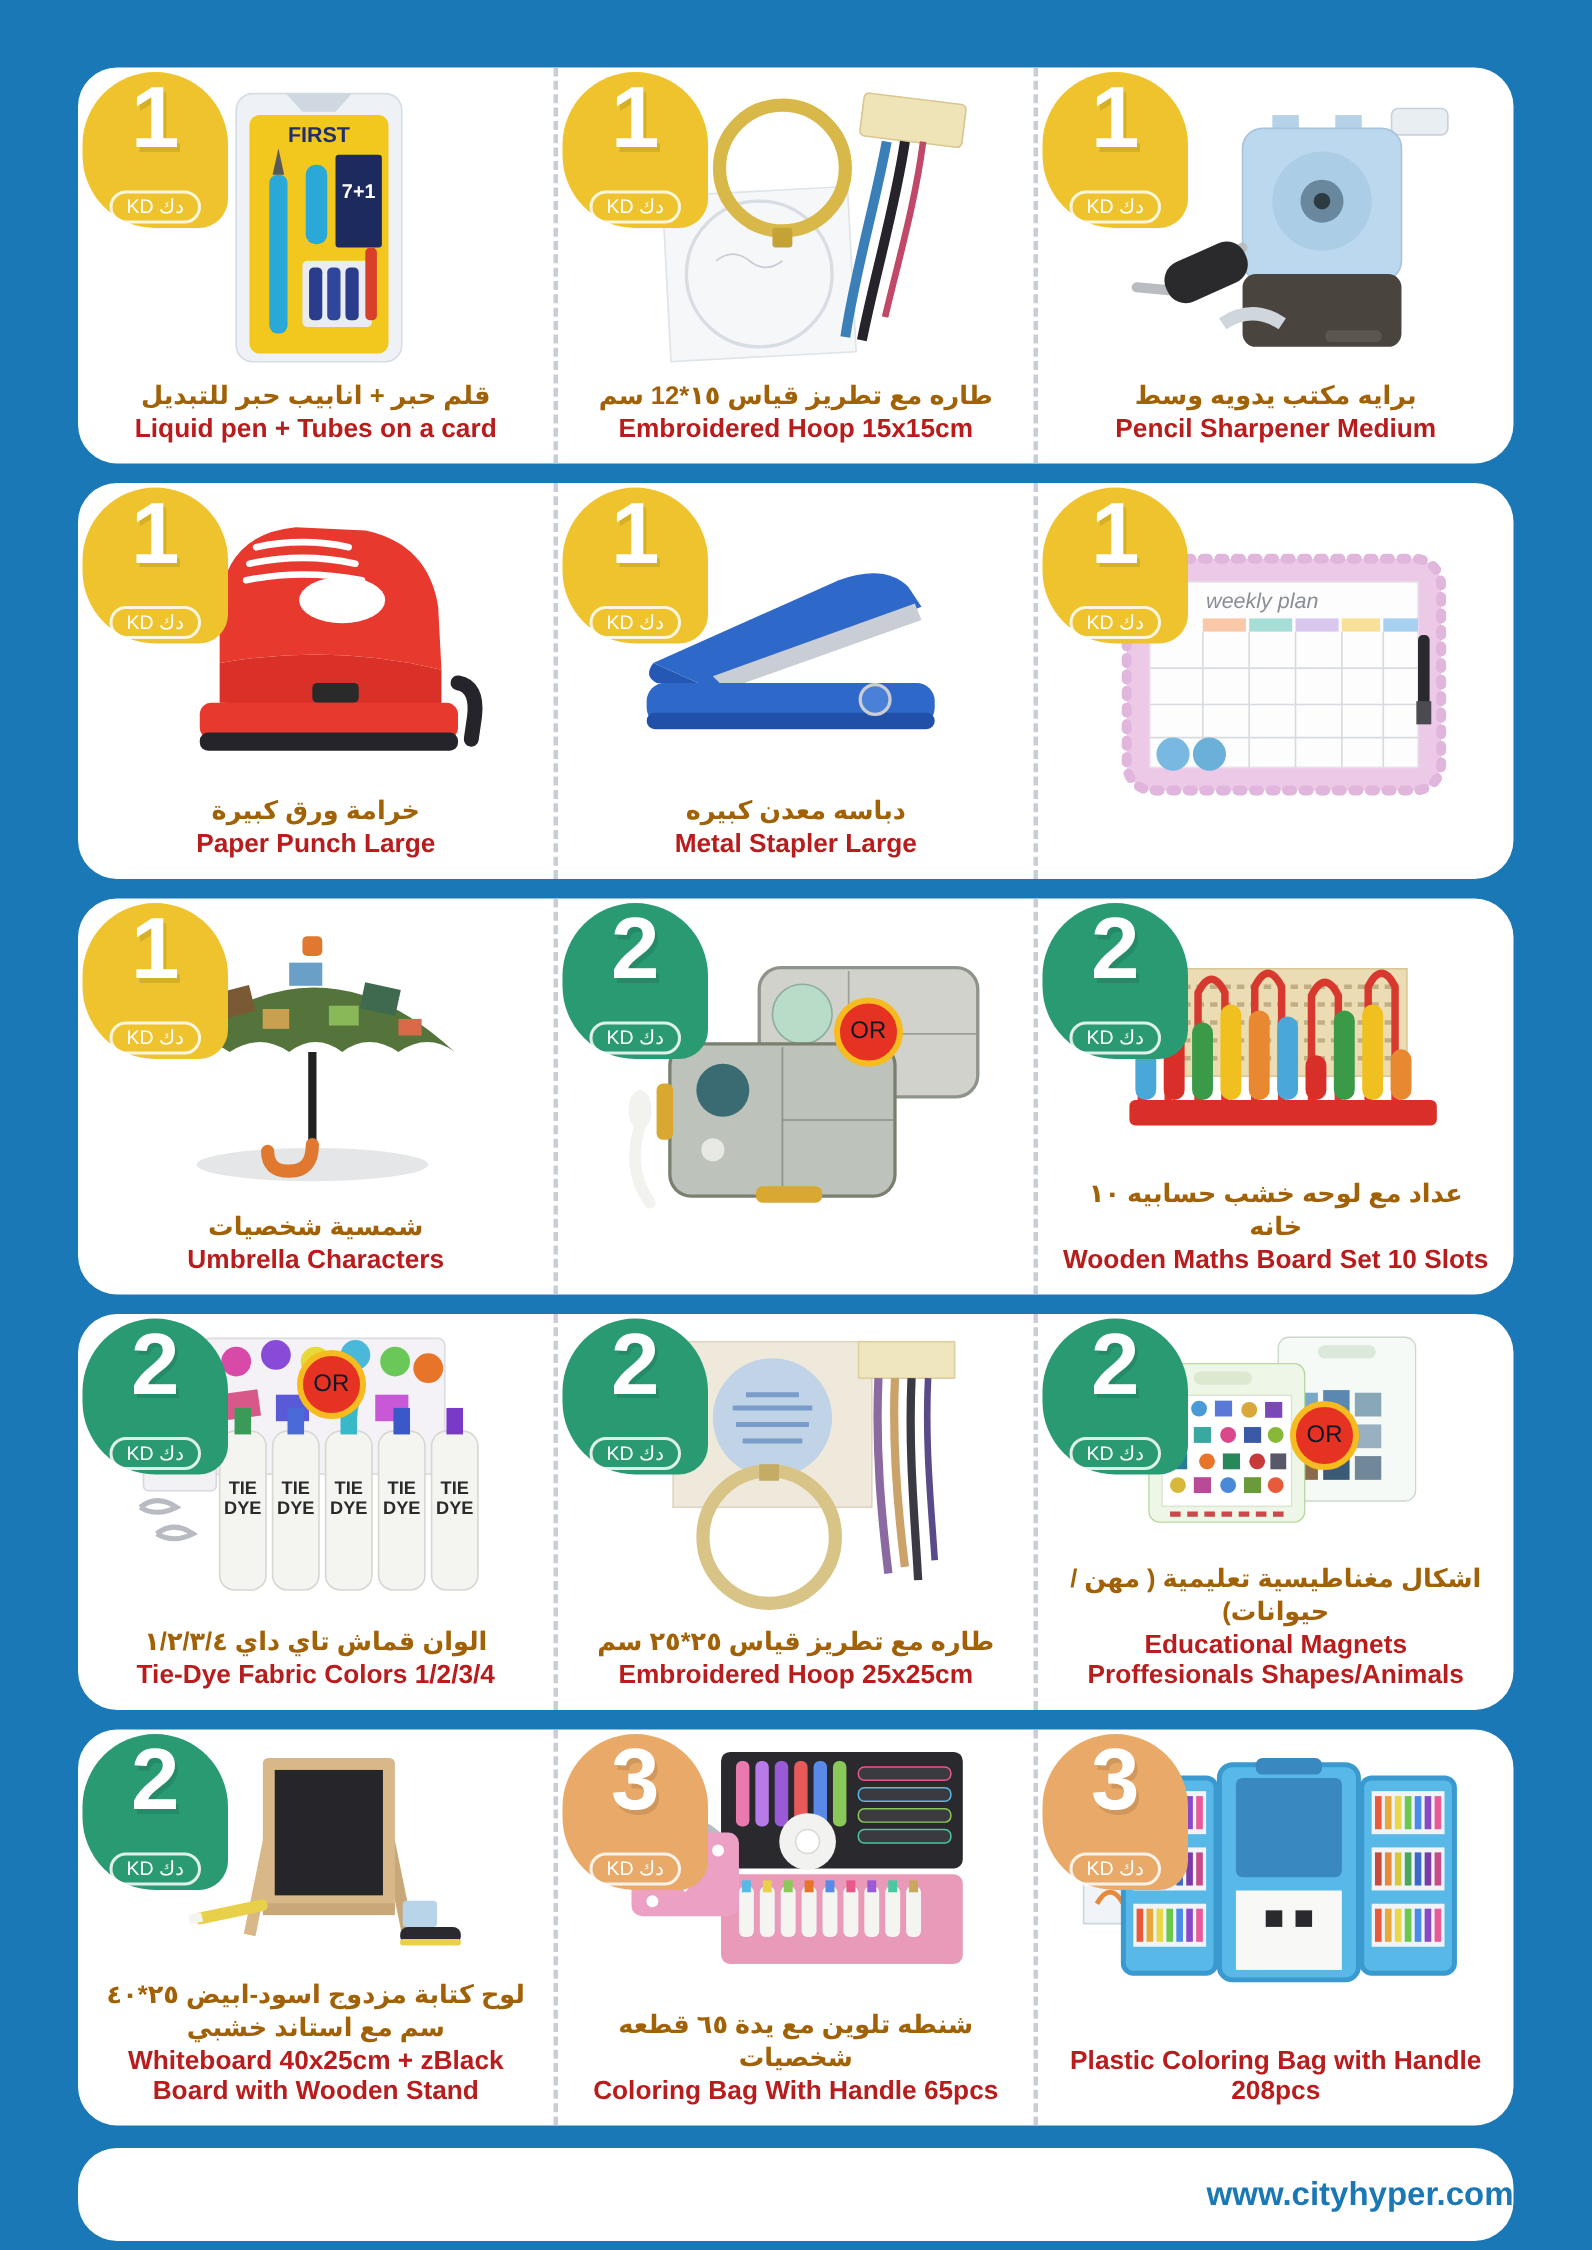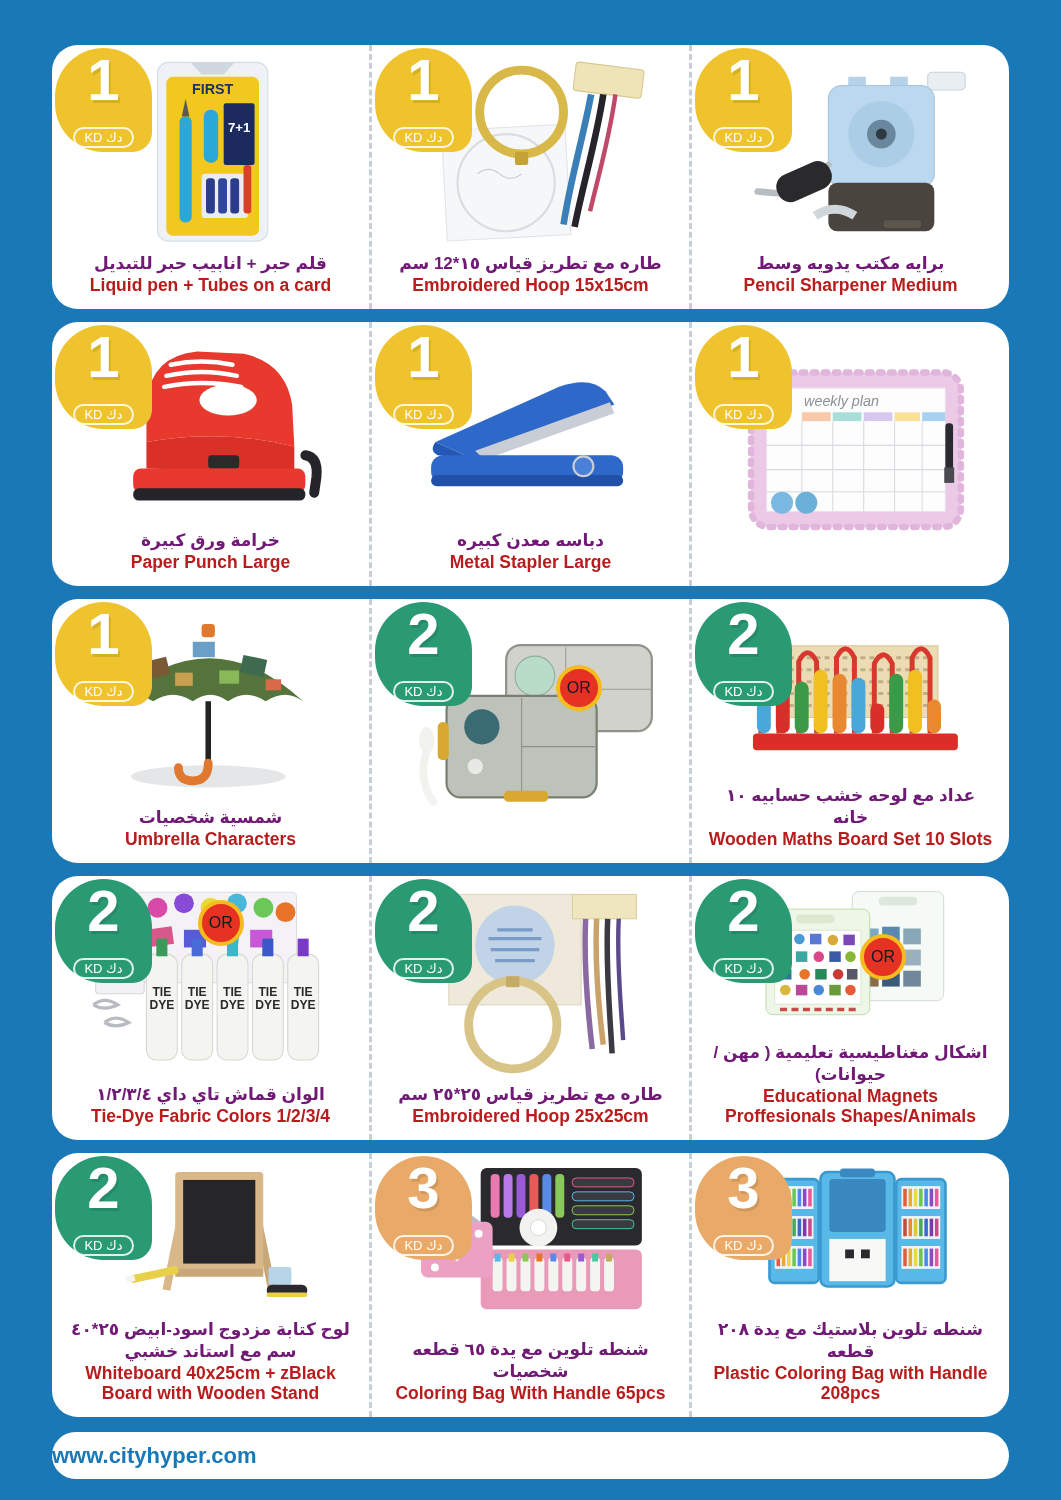--- a/index.html
+++ b/index.html
@@ -67,33 +67,33 @@
     flex: 1 1 auto; min-height: 0;
     display: flex; align-items: center; justify-content: center;
     padding-top: 4px;
     text-align: right;
   }
   .art svg { width: 88%; height: 97%; }
 
   .caption { text-align: center; padding: 2px 6px 6px; }
   .caption .ar {
     direction: rtl;
-    font-size: 17px; font-weight: bold; color: #701a75;
+    font-size: 17px; font-weight: bold; color: #a16207;
     line-height: 1.25;
   }
   .caption .en {
     font-size: 17.5px; font-weight: bold; color: #b91c1c;
     line-height: 1.15; margin-top: 1px;
   }
 
   .footer-pill {
     position: absolute; left: 52px; top: 1432px;
-    width: 957px; height: 47px;
+    width: 957px; height: 62px;
     background: #ffffff; border-radius: 26px;
-    display: flex; align-items: center; justify-content: flex-start;
+    display: flex; align-items: center; justify-content: flex-end;
   }
   .footer-pill span {
     color: #1a78b6; font-weight: bold; font-size: 22px;
   }
 </style>
 </head>
 <body>
 
 <div class="page">
   <div class="rows">
@@ -646,21 +646,20 @@
                   <rect x="14" y="3" width="4" height="20" fill="#e8d84a"></rect>
                   <rect x="20" y="3" width="4" height="20" fill="#6ac84a"></rect>
                   <rect x="26" y="3" width="4" height="20" fill="#4a8ae8"></rect>
                   <rect x="32" y="3" width="4" height="20" fill="#8a4ac8"></rect>
                   <rect x="38" y="3" width="4" height="20" fill="#e85a9a"></rect>
               </g>
             </g>
           </svg>
         </div>
         <div class="caption">
-          <div class="ar">شنطه تلوين بلاستيك مع يدة ٢٠٨ قطعه</div>
           <div class="en">Plastic Coloring Bag with Handle 208pcs</div>
         </div>
       </div>
     </div>
 
   </div>
 
   <div class="footer-pill">
     <span>www.cityhyper.com</span>
   </div>

